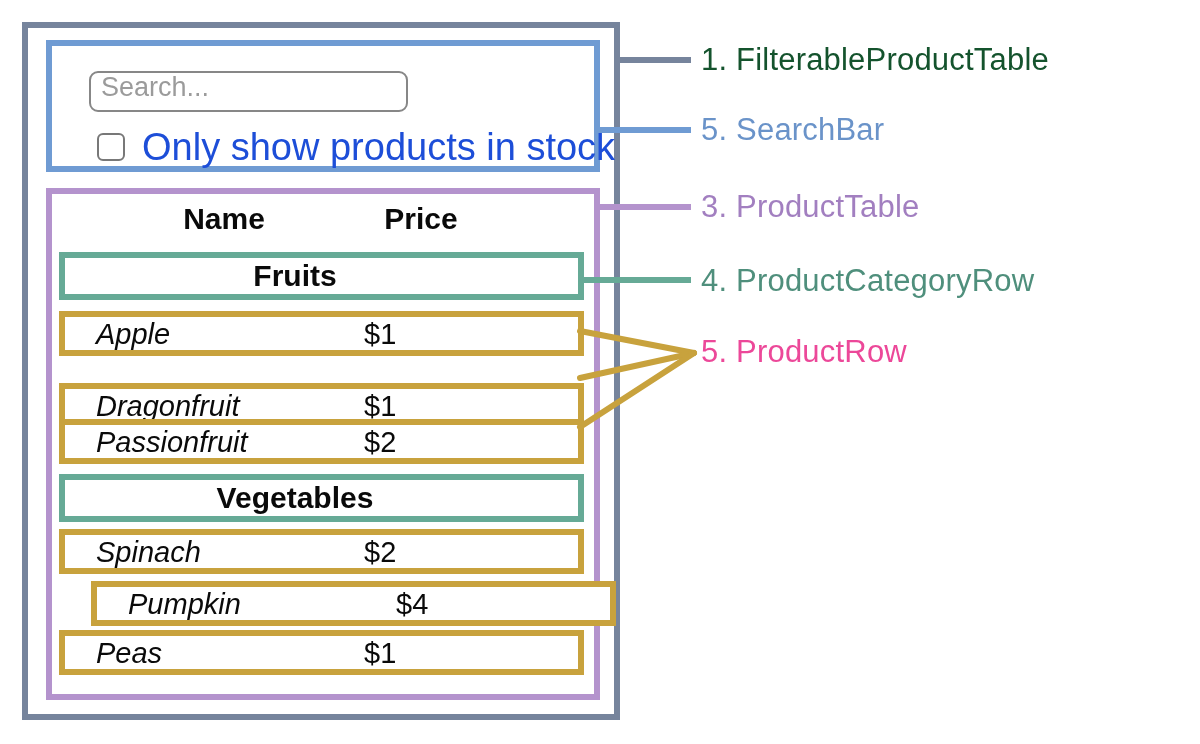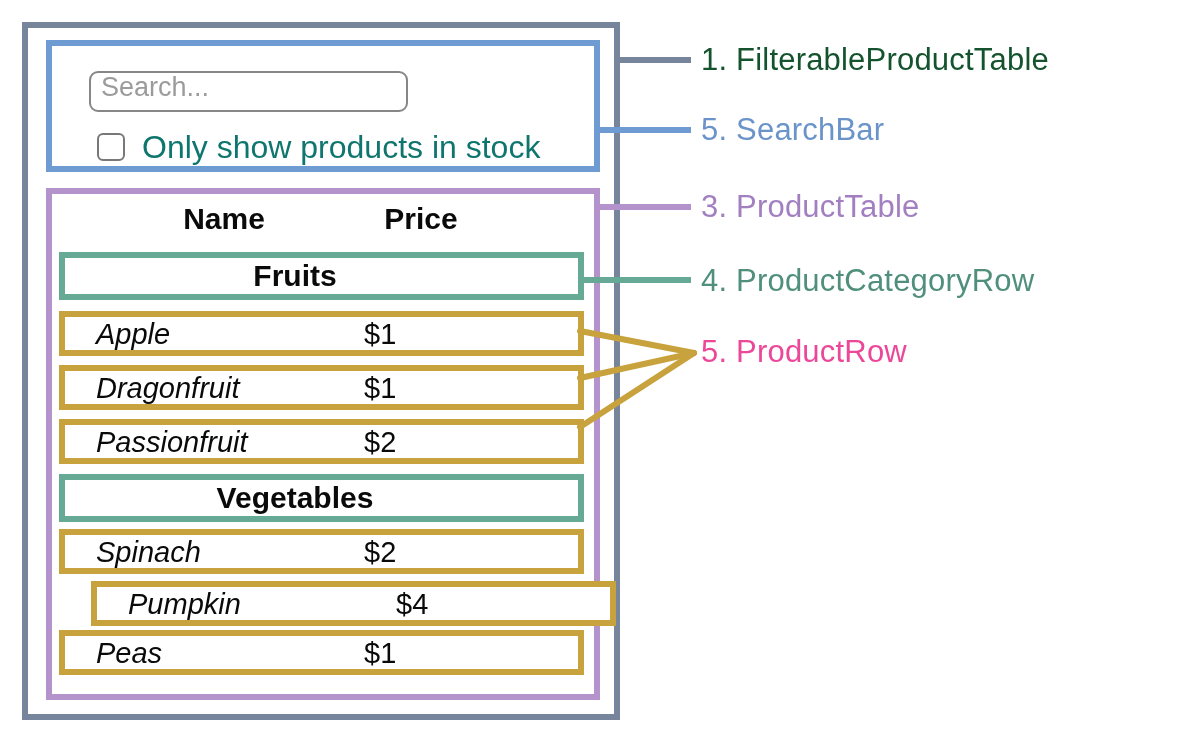--- a/index.html
+++ b/index.html
@@ -48,22 +48,22 @@
     border: 2.5px solid #787878;
     border-radius: 6px;
     background: #ffffff;
     margin: 0;
     cursor: pointer;
   }
   .checkbox-label {
     position: absolute;
     left: 142px; top: 147px;
     transform: translateY(-50%);
-    font-size: 32px;
-    color: #0f766e;
+    font-size: 38px;
+    color: #1d4ed8;
     white-space: nowrap;
   }
 
   .col-header {
     position: absolute;
     top: 219px;
     transform: translate(-50%, -50%);
     font-weight: bold;
     font-size: 30px;
     color: #0a0a0a;
@@ -99,21 +99,21 @@
     transform: translate(-50%, -50%);
     font-weight: bold;
     font-size: 30px;
     color: #0a0a0a;
     white-space: nowrap;
   }
   .out-of-stock { color: #ee281b; }
 
   #row-fruits      { top: 252px; padding-left: 36px; }
   #row-apple       { top: 311px; }
-  #row-dragonfruit { top: 365px; text-align: center; }
+  #row-dragonfruit { top: 383px; text-align: center; }
   #row-passionfruit{ top: 419px; }
   #row-vegetables  { top: 474px; }
   #row-spinach     { top: 529px; }
   #row-pumpkin     { top: 581px; margin-left: 32px; }
   #row-peas        { top: 630px; }
 
   .connector-svg {
     position: absolute;
     left: 0; top: 0;
     width: 1200px; height: 744px;

